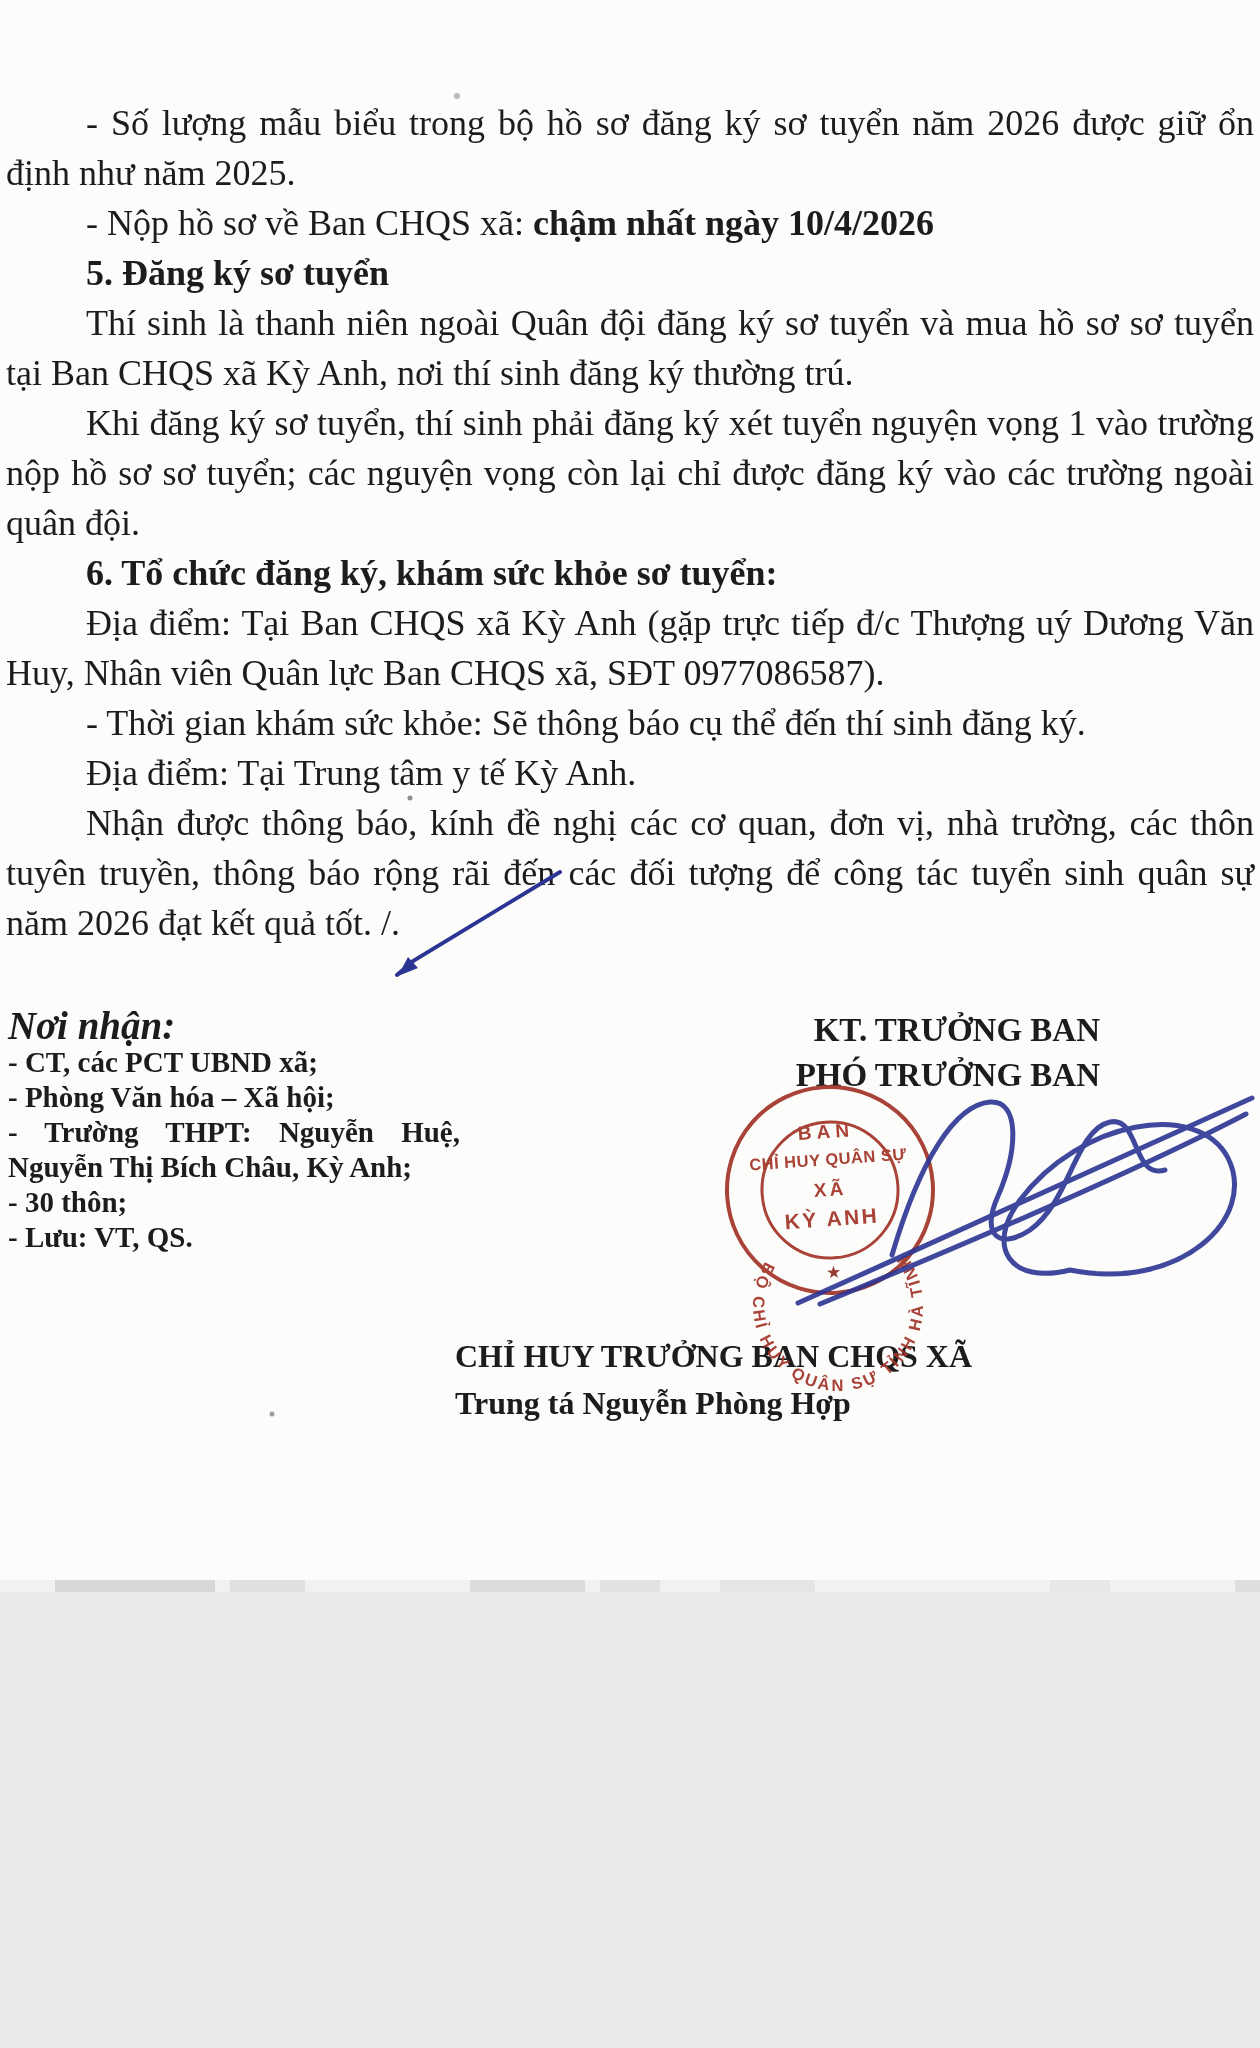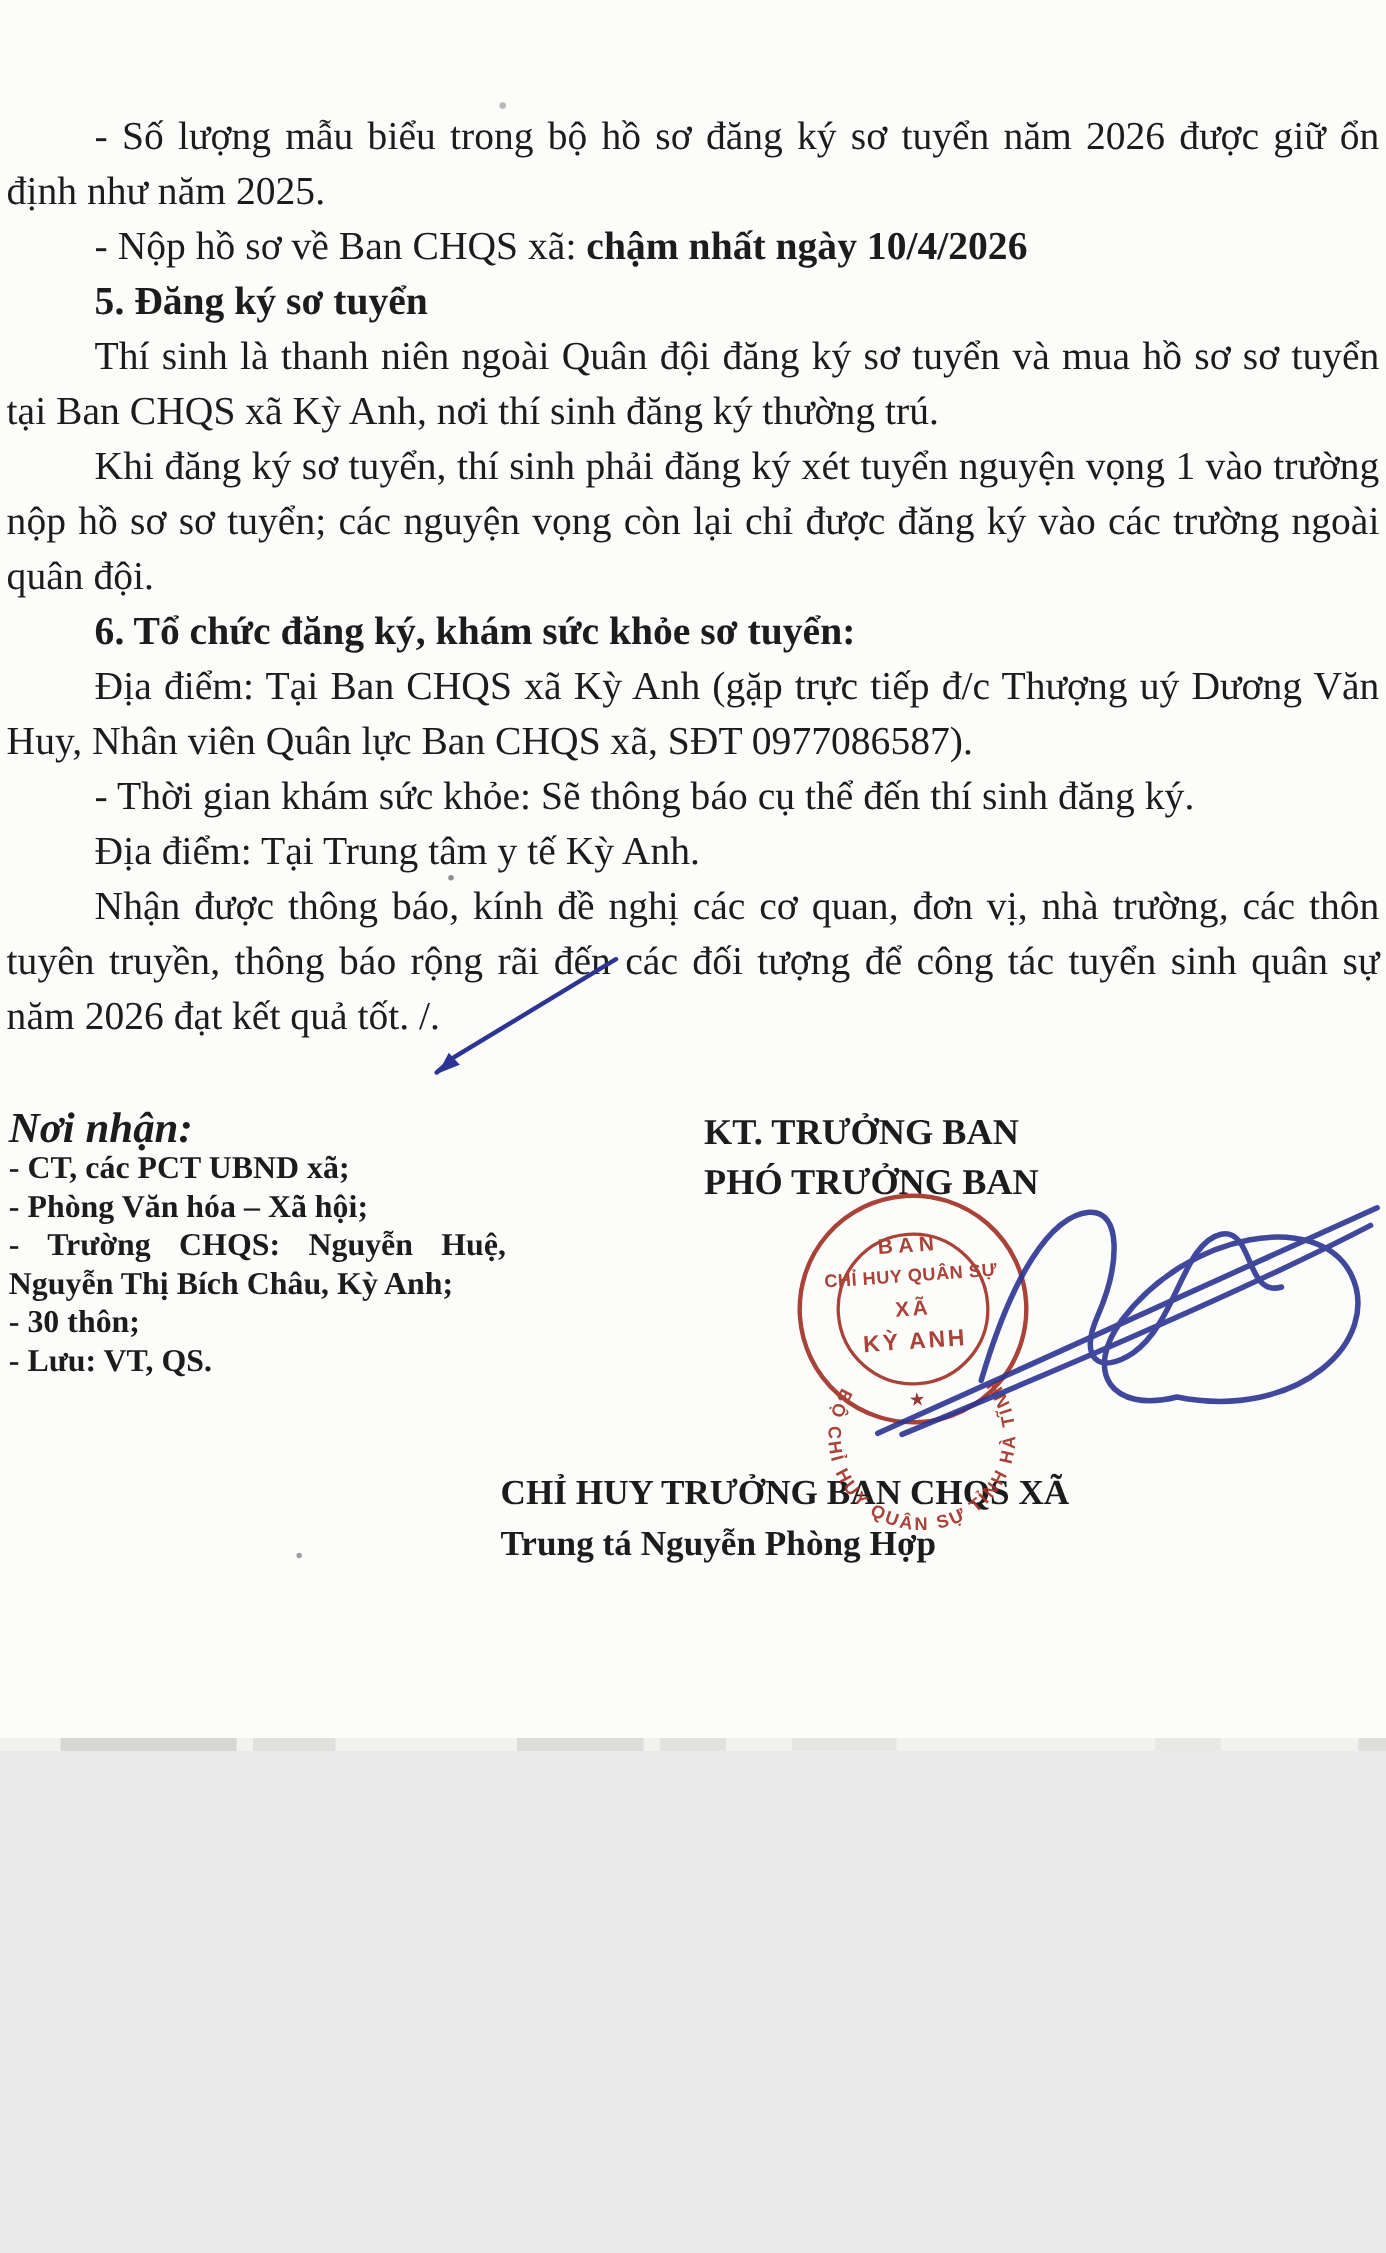--- a/index.html
+++ b/index.html
@@ -20,21 +20,21 @@
   .b{font-weight:bold;}
   .heading{font-weight:bold;}
   .recipients{
     position:absolute;top:1008px;left:8px;width:452px;
     font-size:29px;line-height:35px;font-weight:bold;text-align:justify;
   }
   .recipients .rtitle{font-style:italic;font-size:39px;margin-bottom:2px;}
   .recipients div{margin:0;}
   .sig-head{
     position:absolute;top:1008px;left:640px;width:460px;
-    text-align:left;font-weight:bold;font-size:33px;line-height:45px;
+    text-align:right;font-weight:bold;font-size:33px;line-height:45px;
   }
   .sig-name{
     position:absolute;top:1333px;left:455px;width:670px;
     text-align:left;font-weight:bold;font-size:32px;line-height:47px;
   }
   .overlay{position:absolute;top:0;left:0;pointer-events:none;}
   .scan-band{position:absolute;bottom:0;left:0;width:1260px;height:12px;background:#f1f1f0;}
   .scan-band span{position:absolute;top:0;height:12px;display:block;}
 </style>
 </head>
@@ -52,21 +52,21 @@
     <p><span>Địa điểm: Tại Ban CHQS xã Kỳ Anh (gặp trực tiếp đ/c Thượng uý Dương Văn Huy, Nhân viên Quân lực Ban CHQS xã, SĐT 0977086587).</span></p>
     <p><span>- Thời gian khám sức khỏe: Sẽ thông báo cụ thể đến thí sinh đăng ký.</span></p>
     <p><span>Địa điểm: Tại Trung tâm y tế Kỳ Anh.</span></p>
     <p><span>Nhận được thông báo, kính đề nghị các cơ quan, đơn vị, nhà trường, các thôn tuyên truyền, thông báo rộng rãi đến các đối tượng để công tác tuyển sinh quân sự năm 2026 đạt kết quả tốt. /.</span></p>
   </div>
 
   <div class="recipients">
     <div class="rtitle">Nơi nhận:</div>
     <div>- CT, các PCT UBND xã;</div>
     <div>- Phòng Văn hóa – Xã hội;</div>
-    <div>- Trường CHQS: Nguyễn Huệ, Nguyễn Thị Bích Châu, Kỳ Anh;</div>
+    <div>- Trường THPT: Nguyễn Huệ, Nguyễn Thị Bích Châu, Kỳ Anh;</div>
     <div>- 30 thôn;</div>
     <div>- Lưu: VT, QS.</div>
   </div>
 
   <div class="sig-head">
     <div>KT. TRƯỞNG BAN</div>
     <div>PHÓ TRƯỞNG BAN</div>
   </div>
 
   <div class="sig-name">

